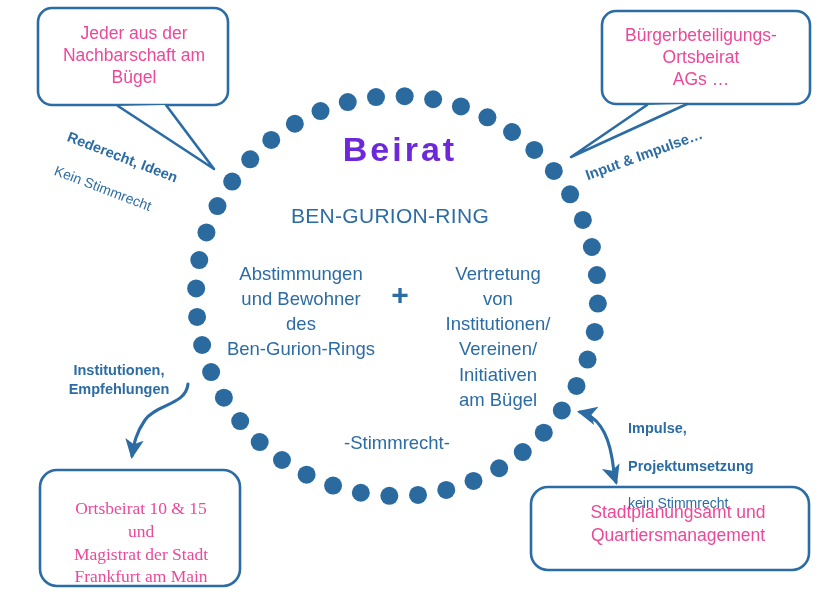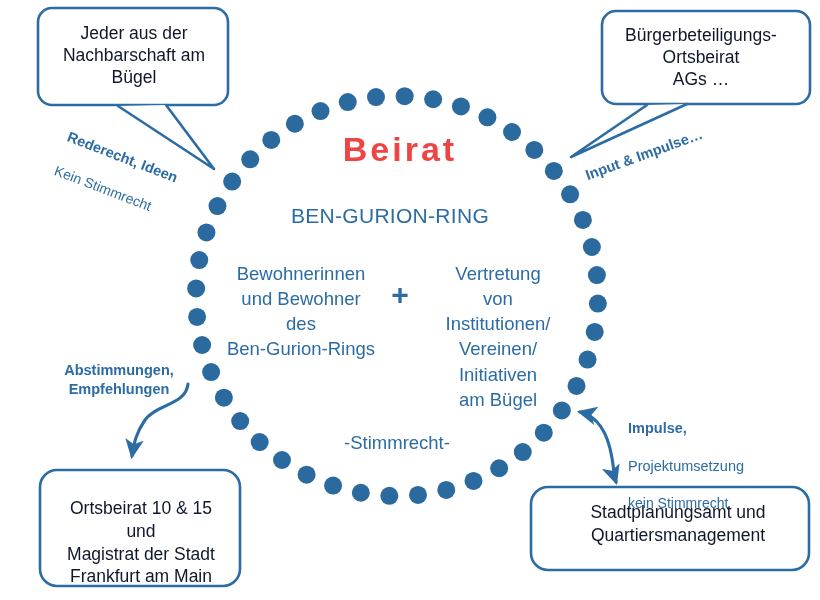--- a/index.html
+++ b/index.html
@@ -29,35 +29,35 @@
   .txt {
     position: absolute;
     color: #2C6CA4;
     text-align: center;
     line-height: 1.26;
     white-space: pre-line;
   }
 
   .bubble-text {
     font-size: 17.5px;
-    color: #0f172a;
+    color: #ec4899;
   }
 
   #bubble-tl-text { left: 44px;  top: 22px;  width: 180px; }
   #bubble-tr-text { left: 608px; top: 24px;  width: 186px; }
-  #box-bl-text    { left: 48px;  top: 497px; width: 186px; line-height: 1.30; }
+  #box-bl-text    { left: 48px;  top: 497px; width: 186px; line-height: 1.30; font-family: Liberation Serif, serif; }
   #box-br-text    { left: 544px; top: 501px; width: 268px; line-height: 1.32; }
 
   
   #title-main {
     left: 250px; top: 128px; width: 300px;
     font-size: 34px;
     font-weight: bold;
     letter-spacing: 3px;
-    color: #ef4444;
+    color: #6d28d9;
   }
   #title-sub1 {
     left: 250px; top: 174px; width: 300px;
     font-size: 21px;
     letter-spacing: 2.6px;
     color: #2C6CA4;
   }
   #title-sub2 {
     left: 240px; top: 203px; width: 300px;
     font-size: 21px;
@@ -119,21 +119,21 @@
     line-height: 1.3;
   }
   #label-beratung {
     left: 628px; top: 400px;
     width: 160px;
     font-size: 14.5px;
     text-align: left;
     line-height: 1.3;
   }
   #label-beratung .b1 { font-weight: bold; display:block; }
-  #label-beratung .b2 { font-weight: normal; display:block; }
+  #label-beratung .b2 { font-weight: bold; display:block; }
   #label-beratung .b3 { font-weight: normal; display:block; font-size:14px; }
 </style>
 </head>
 <body>
 
 <div id="stage">
 
   <svg id="svg-layer" viewBox="0 0 820 600">
     <defs>
       <marker id="arrowhead" markerWidth="7" markerHeight="7" refX="5.4" refY="3.2" orient="auto" markerUnits="strokeWidth">
@@ -228,21 +228,21 @@
 Frankfurt am Main</div>
 
   <div class="txt bubble-text" id="box-br-text">Stadtplanungsamt und
 Quartiersmanagement</div>
 
   <div class="txt" id="title-main">Beirat</div>
 
 
   <div class="txt" id="title-sub2">BEN-GURION-RING</div>
 
-  <div class="txt" id="col-left">Bewohnerinnen
+  <div class="txt" id="col-left">Abstimmungen
 und Bewohner
 des
 Ben-Gurion-Rings</div>
 
   <div class="txt" id="plus-sign">+</div>
 
   <div class="txt" id="col-right">Vertretung
 von
 Institutionen/
 Vereinen/
@@ -251,21 +251,21 @@
 
   <div class="txt" id="stimmrecht">-Stimmrecht-</div>
 
   <div class="rot-label" id="label-rederecht">
     <span class="l1">Rederecht, Ideen</span>
     <span class="l2">Kein Stimmrecht</span>
   </div>
 
   <div class="rot-label" id="label-input">Input &amp; Impulse…</div>
 
-  <div class="rot-label" id="label-abstimmungen" style="white-space:pre-line;">Abstimmungen,
+  <div class="rot-label" id="label-abstimmungen" style="white-space:pre-line;">Institutionen,
 Empfehlungen</div>
 
   <div class="rot-label" id="label-beratung">
     <span class="b1">Impulse,</span>
     <span class="b2">Projektumsetzung</span>
     <span class="b3">kein Stimmrecht</span>
   </div>
 
 </div>
 

